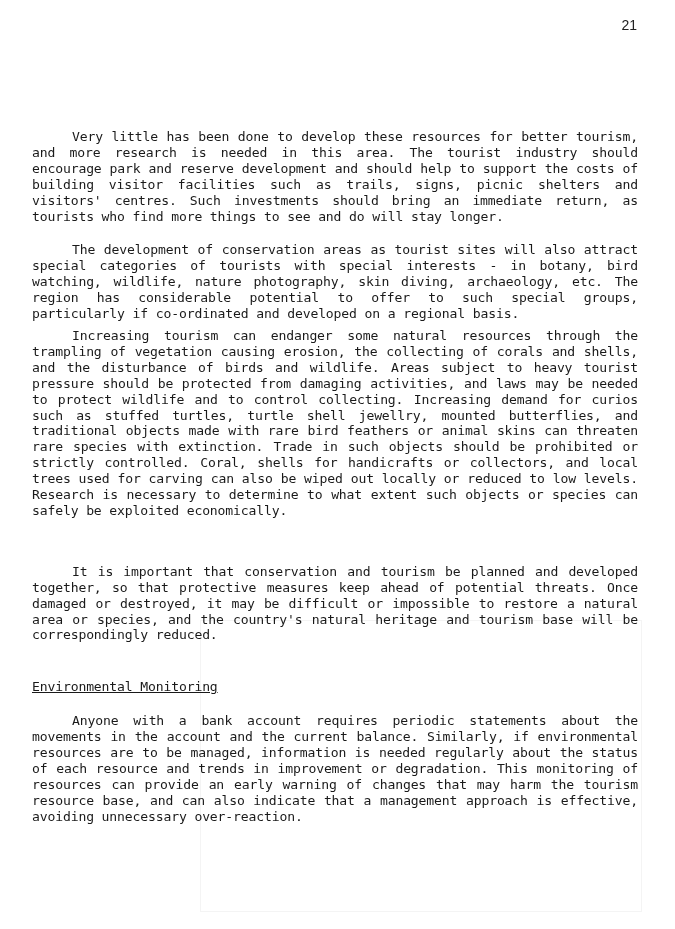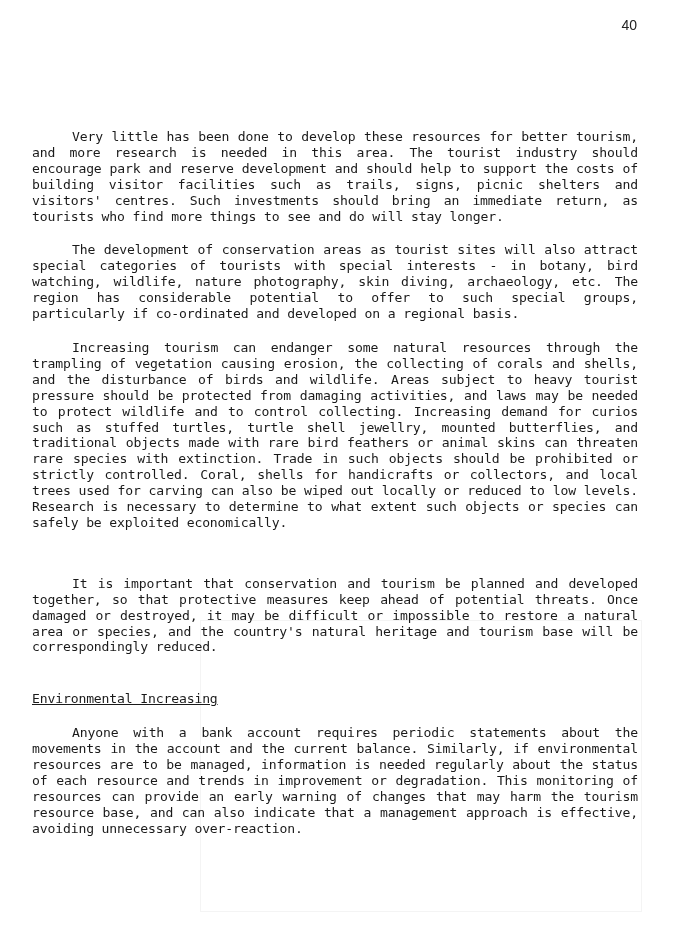--- a/index.html
+++ b/index.html
@@ -42,39 +42,39 @@
     .para {
       font-size: 13.1px;
       line-height: 15.9px;
       text-align: justify;
       text-indent: 40px;
       margin: 0 0 14px 0;
       letter-spacing: -0.15px;
       word-spacing: 0px;
     }
     .para.p1 { margin-bottom: 18px; }
-    .para.p2 { margin-bottom: 18px; }
+    .para.p2 { margin-bottom: 6px; }
     .para.p3 { margin-bottom: 28px; }
     .para.p4 { margin-bottom: 36px; margin-top: 45px; }
     .heading {
       font-size: 13.1px;
       line-height: 16px;
       text-decoration: underline;
       margin: 0 0 18px 0;
       letter-spacing: -0.15px;
     }
   </style>
 </head>
 <body>
 
 <div class="bleed"></div>
 
-<div class="page-number">40</div>
+<div class="page-number">21</div>
 
 <div class="content">
   <p class="para p1">Very little has been done to develop these resources for better tourism, and more research is needed in this area. The tourist industry should encourage park and reserve development and should help to support the costs of building visitor facilities such as trails, signs, picnic shelters and visitors' centres. Such investments should bring an immediate return, as tourists who find more things to see and do will stay longer.</p>
   <p class="para p2">The development of conservation areas as tourist sites will also attract special categories of tourists with special interests - in botany, bird watching, wildlife, nature photography, skin diving, archaeology, etc. The region has considerable potential to offer to such special groups, particularly if co-ordinated and developed on a regional basis.</p>
   <p class="para p3">Increasing tourism can endanger some natural resources through the trampling of vegetation causing erosion, the collecting of corals and shells, and the disturbance of birds and wildlife. Areas subject to heavy tourist pressure should be protected from damaging activities, and laws may be needed to protect wildlife and to control collecting. Increasing demand for curios such as stuffed turtles, turtle shell jewellry, mounted butterflies, and traditional objects made with rare bird feathers or animal skins can threaten rare species with extinction. Trade in such objects should be prohibited or strictly controlled. Coral, shells for handicrafts or collectors, and local trees used for carving can also be wiped out locally or reduced to low levels. Research is necessary to determine to what extent such objects or species can safely be exploited economically.</p>
   <p class="para p4">It is important that conservation and tourism be planned and developed together, so that protective measures keep ahead of potential threats. Once damaged or destroyed, it may be difficult or impossible to restore a natural area or species, and the country's natural heritage and tourism base will be correspondingly reduced.</p>
 
-  <div class="heading">Environmental Increasing</div>
+  <div class="heading">Environmental Monitoring</div>
   <p class="para">Anyone with a bank account requires periodic statements about the movements in the account and the current balance. Similarly, if environmental resources are to be managed, information is needed regularly about the status of each resource and trends in improvement or degradation. This monitoring of resources can provide an early warning of changes that may harm the tourism resource base, and can also indicate that a management approach is effective, avoiding unnecessary over-reaction.</p>
 </div>
 
 </body></html>

